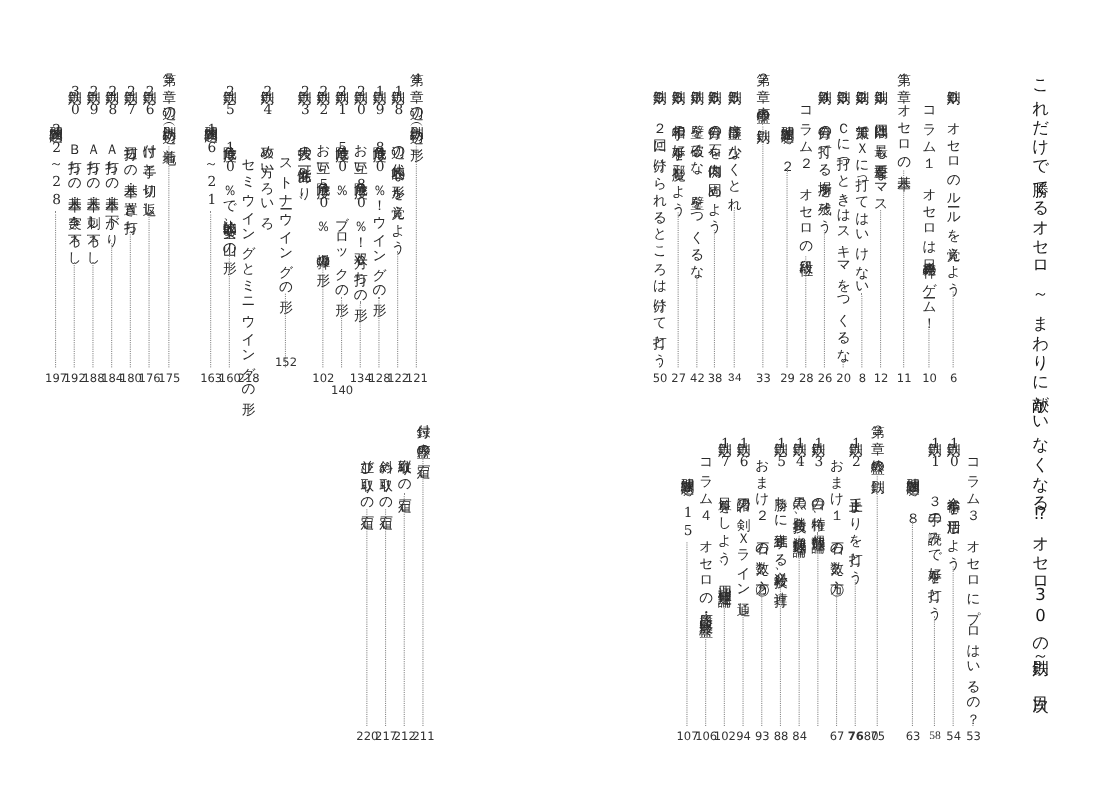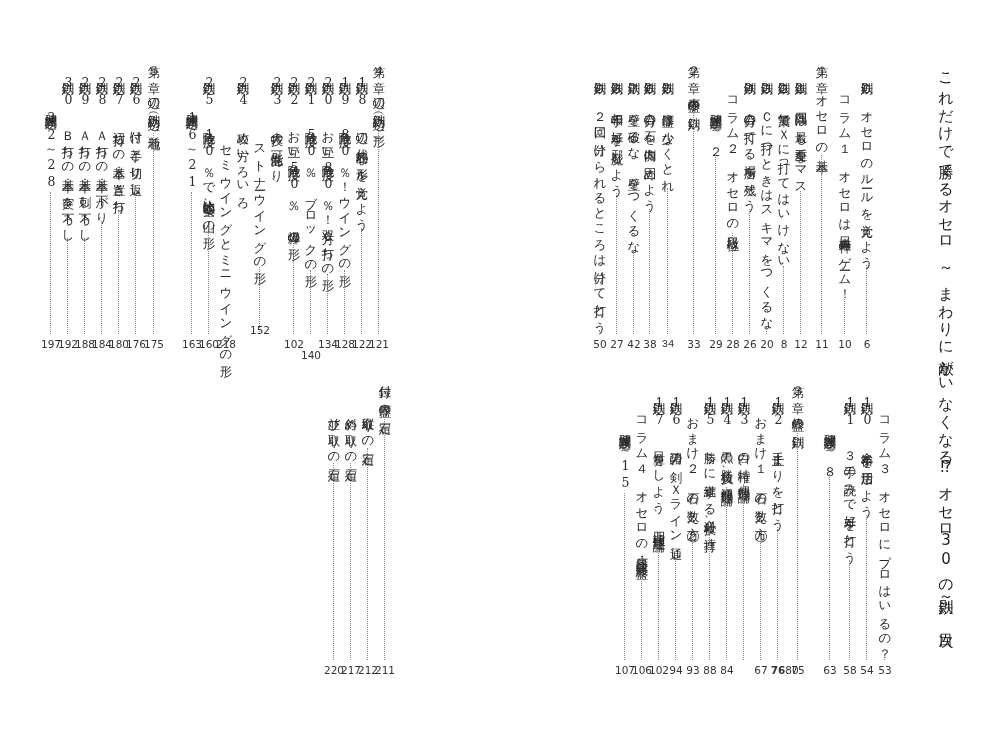--- a/index.html
+++ b/index.html
@@ -110,21 +110,21 @@
         <span class="pg" style="top: 256px;">53</span>
       </div>
       <div class="col" style="left: 359px; top: 392px;">
         <span class="text">鉄則10　余裕手を活用しよう</span>
         <div class="leader" style="top: 122.562px; height: 145.438px;"></div>
         <span class="pg" style="top: 272px;">54</span>
       </div>
       <div class="col" style="left: 342px; top: 392px;">
         <span class="text">鉄則11　３手の読みで好手を打とう</span>
         <div class="leader" style="top: 168.156px; height: 99.8438px;"></div>
-        <span class="pg" style="top: 272px;">58</span>
+        <span class="pg" style="top: 272px; font-family: Liberation Serif, serif;">58</span>
       </div>
       <div class="col" style="left: 322px; top: 424px;">
         <span class="text">練習問題３～８</span>
         <div class="leader" style="top: 50px; height: 186px;"></div>
         <span class="pg" style="top: 240px;">63</span>
       </div>
       <div class="col" style="left: 290px; top: 376px;">
         <span class="text">第３章　終盤の鉄則</span>
         <div class="leader" style="top: 54.7969px; height: 229.203px;"></div>
         <span class="pg" style="top: 288px;">75</span>

